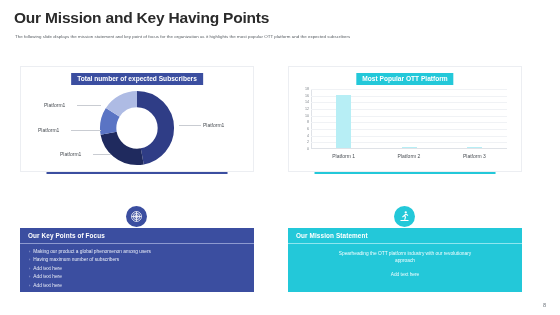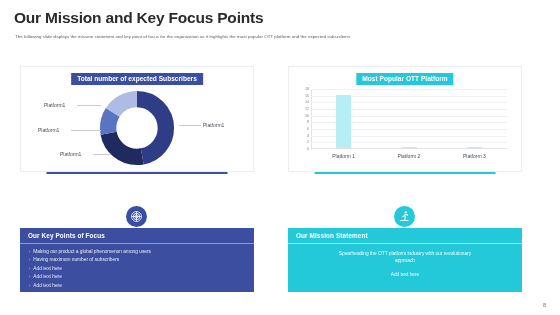--- a/index.html
+++ b/index.html
@@ -198,21 +198,21 @@
   #page-number {
     position: absolute;
     right: 14px; bottom: 7px;
     font-size: 5.6px;
     color: #6f767e;
   }
 </style>
 </head>
 <body>
 
-<div id="slide-title">Our Mission and Key Focus Points</div>
+<div id="slide-title">Our Mission and Key Having Points</div>
 <div id="slide-subtitle">The following  slide displays the mission statement and key point of focus for the organization as it highlights the most popular OTT  platform  and the expected subscribers</div>
 
 <div class="chart-card" id="donut-card">
   <div class="chart-title" id="donut-title-bg">Total number of expected Subscribers</div>
 
   <div id="donut-wrap">
     <svg id="donut-svg" viewBox="0 0 100 100">
 
       <g transform="rotate(-90 50 50)">
         <circle cx="50" cy="50" r="37" fill="none" stroke="#2f3d86" stroke-width="21" stroke-dasharray="109.27 123.21" stroke-dashoffset="0"></circle>

